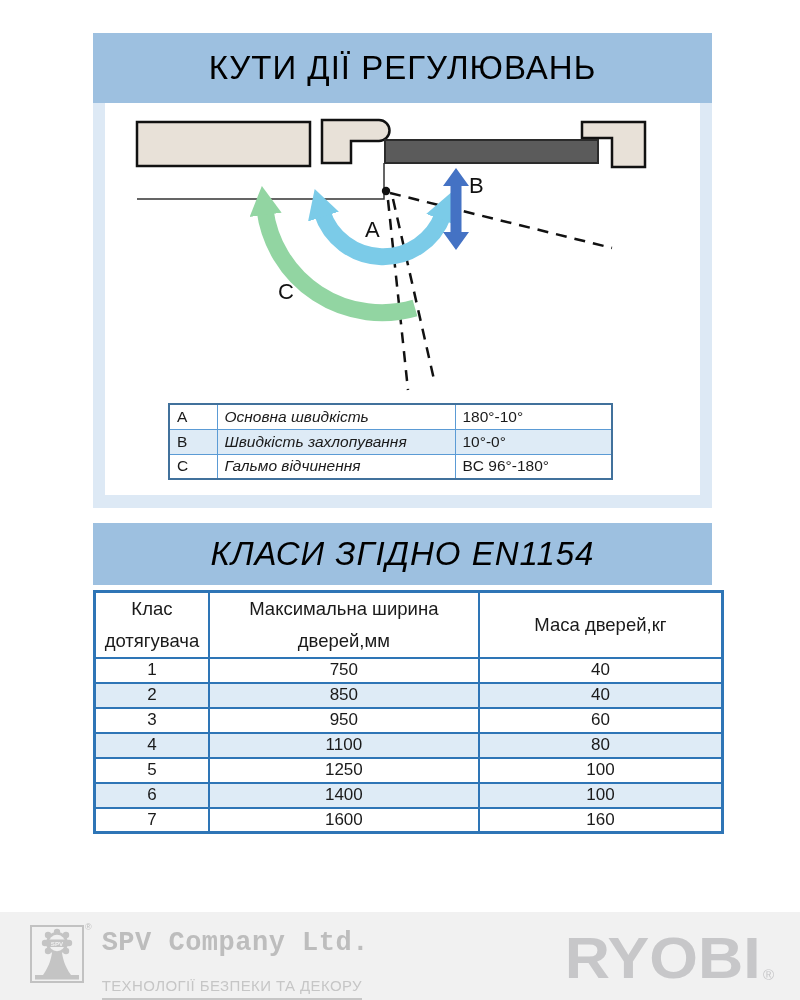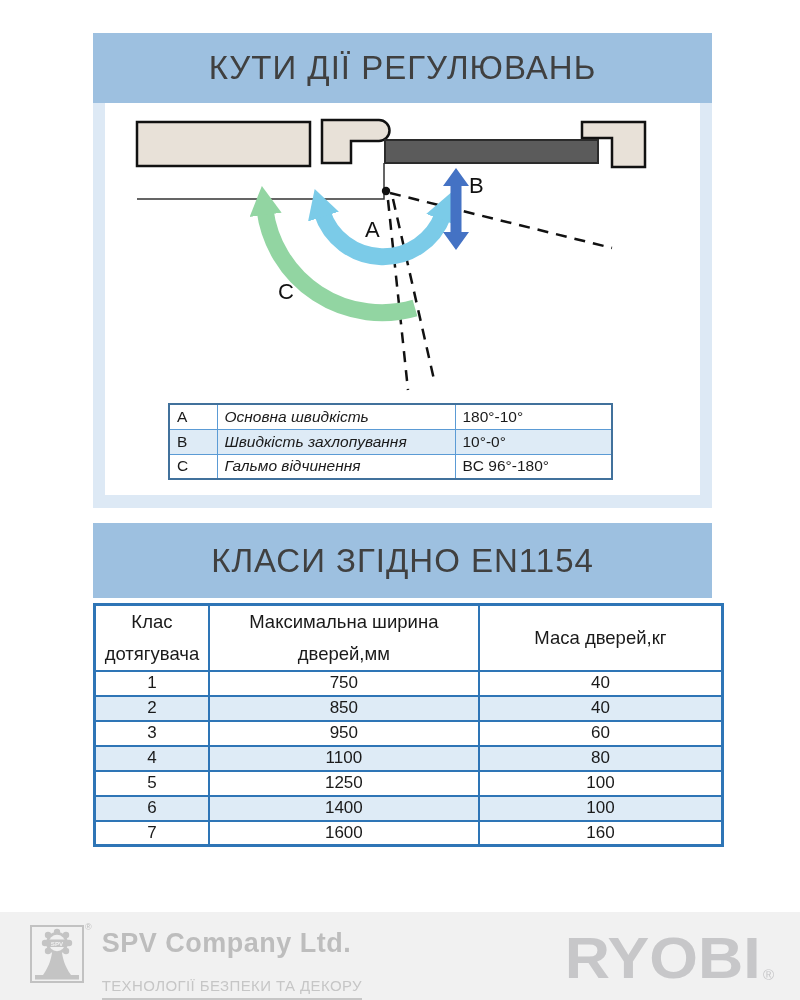--- a/index.html
+++ b/index.html
@@ -1,53 +1,53 @@
 <!DOCTYPE html>
 <html><head>
 <meta charset="utf-8">
 <style>
   * { margin:0; padding:0; box-sizing:border-box; }
   html,body { width:800px; height:1000px; background:#ffffff;
               font-family:"Liberation Sans", sans-serif; position:relative; overflow:hidden; }
 
   .panel { position:absolute; left:93px; width:619px; }
-  .panel-header { background:#9DC0E0; color:#404040; display:flex; align-items:center;
+  .panel-header { background:#9DC0E0; color:#000000; display:flex; align-items:center;
                   justify-content:center; font-size:33px; letter-spacing:1px; font-weight:400; }
   #panel1 { top:33px; }
   #panel1 .panel-header { height:70px; }
   #panel1-body { position:relative; height:405px; background:#ffffff;
                  border-left:12px solid #DDE9F5; border-right:12px solid #DDE9F5;
                  border-bottom:13px solid #DDE9F5; }
   #diagram-svg { position:absolute; left:0; top:0; }
 
   .small-table { position:absolute; left:63px; top:300px; border-collapse:collapse;
                  border:2px solid #41719C; }
   .small-table td { border:1px solid #5B9BD5; font-size:15.5px; color:#1a1a1a;
                     height:25px; padding:1px 7px; white-space:nowrap; }
   .small-table td.k { width:48px; }
   .small-table td.n { width:238px;font-style:italic; }
   .small-table td.v { width:157px; }
   .small-table tr.alt td { background:#DEEBF6; }
 
   #panel2 { top:523px; }
-  #panel2 .panel-header { height:75px; }
+  #panel2 .panel-header { height:62px;font-style:italic; }
   .main-table { margin-top:5px; width:631px; border-collapse:collapse; border:3px solid #2E75B6; }
   .main-table th { border:2px solid #2E75B6; font-weight:400; font-size:18.5px; color:#1a1a1a;
                    height:66px; text-align:center; line-height:1.7; padding:0 8px; }
   .main-table td { border:2px solid #2E75B6; font-size:17px; color:#1a1a1a;
                    height:25px; text-align:center; }
   .main-table tr.alt td { background:#DEEBF6; }
   .main-table col.c1 { width:111px; } .main-table col.c2 { width:267px; } .main-table col.c3 { width:241px; }
 
   #footer { position:absolute; left:0; top:912px; width:800px; height:88px; background:#F1F1F1; }
   #spv-logo { position:absolute; left:30px; top:13px; display:flex; align-items:flex-start; }
   #spv-box { width:54px; height:58px; border:2px solid #C2C2C2; position:relative; }
   #spv-reg { font-size:9px; color:#C0C0C0; margin-left:1px; margin-top:-3px; }
   #spv-textcol { margin-left:10px; margin-top:4px; }
-  #spv-name { font-size:27px; color:#BDBDBD; font-weight:600; line-height:1.1; letter-spacing:0.5px; }
+  #spv-name { font-size:27px; color:#BDBDBD; font-weight:600; line-height:1.1; letter-spacing:0.5px;font-family:Liberation Mono, monospace; }
   #spv-tagline { font-size:15px; color:#C6C6C6; letter-spacing:0.4px; margin-top:18px;
                  border-bottom:2px solid #C6C6C6; padding-bottom:4px; display:inline-block; }
   #ryobi { position:absolute; right:28px; top:17px; color:#C7C7C9; font-weight:800;
            font-size:58px; line-height:1; letter-spacing:0px; transform:scaleX(1.08);
            transform-origin:right center; }
   #ryobi-reg { font-size:14px; font-weight:400; vertical-align:baseline; position:relative; top:2px; left:2px; }
   text.dlabel { font-size:22px; fill:#111; font-family:"Liberation Sans", sans-serif; }
 </style>
 </head>
 <body>

